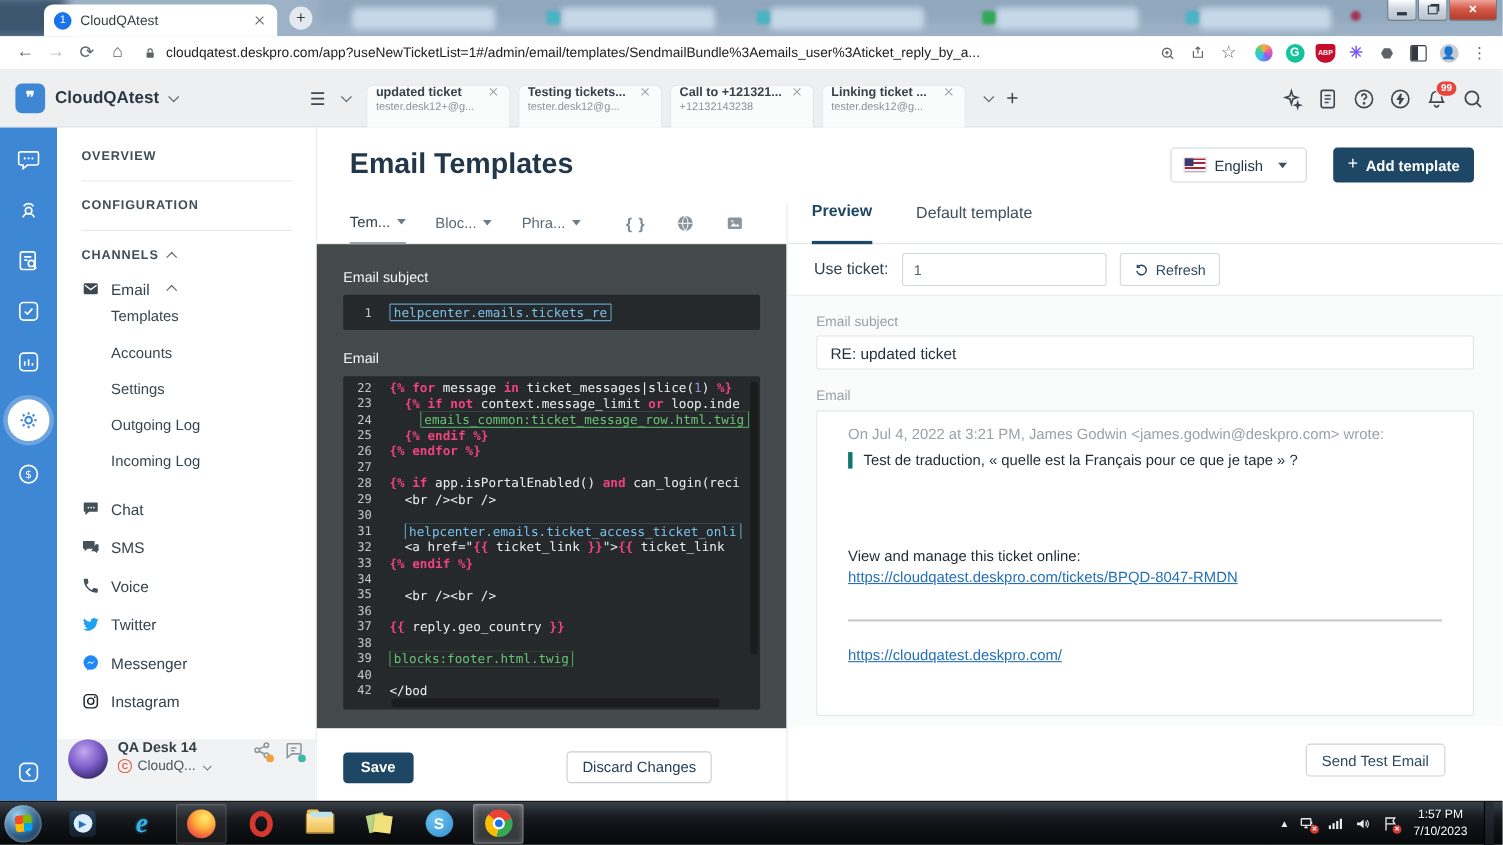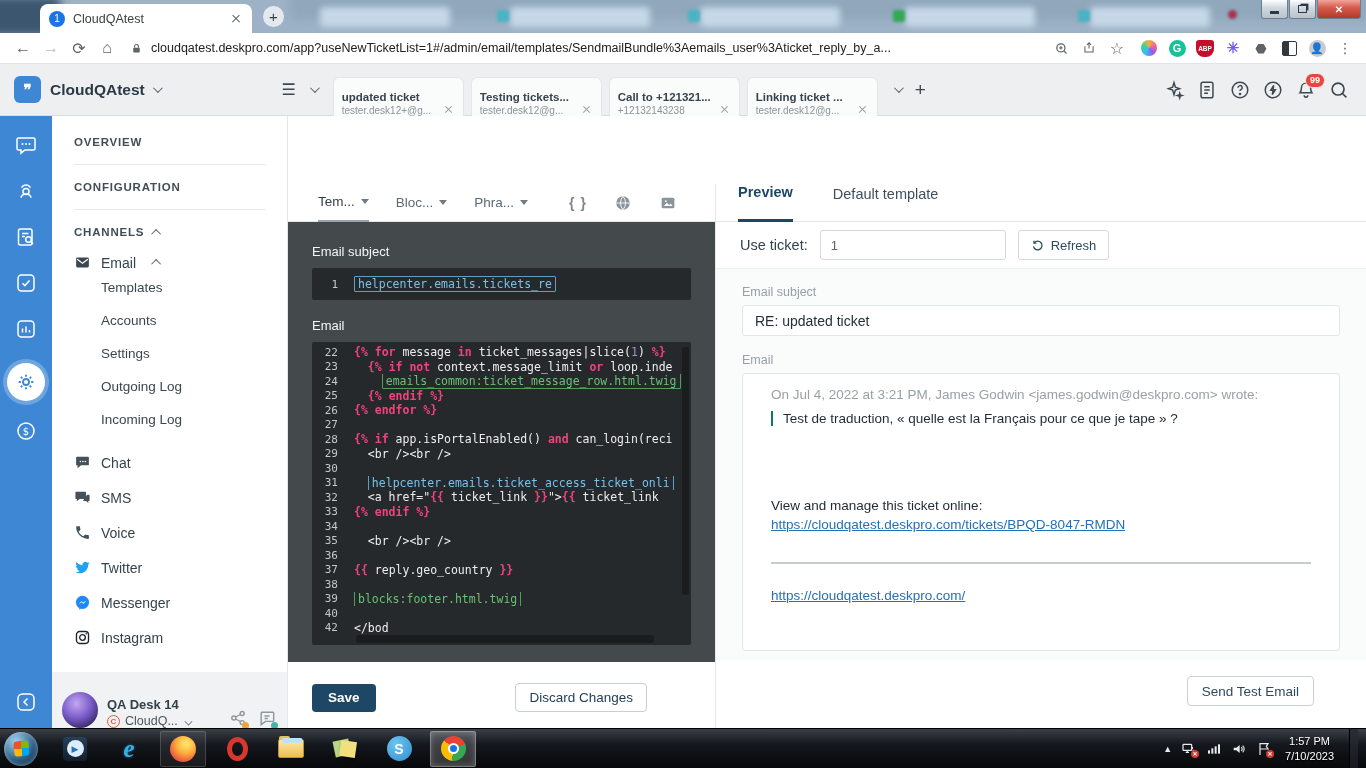--- a/index.html
+++ b/index.html
@@ -43,21 +43,21 @@
 
   
   #appheader{position:absolute;left:0;top:64px;width:1366px;height:52px;background:#edeff1;border-bottom:1px solid #d9dcdf;display:flex;align-items:center}
   #dp-logo{width:27px;height:27px;border-radius:6px;background:#3e87d4;margin-left:14px;color:#fff;display:grid;place-items:center;font-size:15px;font-weight:700;font-family:"Liberation Serif",serif}
   #brand{font-size:15.5px;font-weight:700;color:#2b3a46;margin-left:9px}
   .chev{width:7px;height:7px;border-right:1.6px solid #59646d;border-bottom:1.6px solid #59646d;transform:rotate(45deg) translateY(-2px);display:inline-block;margin-left:8px}
   .chev.up{transform:rotate(-135deg) translateY(-2px)}
   #list-ico{margin-left:118px;width:22px;height:22px;display:grid;place-items:center;color:#3d4850;font-size:16px}
   #tabs-chev{margin-left:10px}
   #ticket-tabs{display:flex;align-items:flex-end;height:52px;margin-left:16px;gap:7px}
-  .ticket-tab{width:131px;height:39px;background:#fafbfb;border:1px solid #e3e6e8;border-bottom:none;border-radius:6px 6px 0 0;display:flex;align-items:flex-end;padding:0 8px;gap:4px}
+  .ticket-tab{width:131px;height:39px;background:#fafbfb;border:1px solid #e3e6e8;border-bottom:none;border-radius:6px 6px 0 0;display:flex;align-items:flex-start;padding:0 8px;gap:4px}
   .tt-text{flex:1;overflow:hidden}
   .tt-title{font-size:11.5px;font-weight:700;color:#37434c;white-space:nowrap;overflow:hidden}
   .tt-sub{font-size:10px;color:#8b949a;white-space:nowrap;overflow:hidden;margin-top:2px}
   .tt-close{position:relative;width:12px;height:12px;flex:none}
   .tt-close::before,.tt-close::after{content:"";position:absolute;left:1px;top:5.3px;width:9px;height:1.3px;background:#9aa2a8}
   .tt-close::before{transform:rotate(45deg)}.tt-close::after{transform:rotate(-45deg)}
   #tab-plus{margin-left:14px;color:#3d4850;font-size:19px}
   #tab-plus::before{content:"+"}
   #hdr-icons{margin-left:auto;display:flex;align-items:center;gap:11px;padding-right:16px}
   .hico{width:22px;height:22px;position:relative}
@@ -76,21 +76,21 @@
   #nav{position:absolute;left:52px;top:116px;width:236px;height:612px;background:#fff;border-right:1px solid #e4e7e9;overflow:hidden}
   #nav-inner{padding:20px 0 0 22px}
   .sec{font-size:11.5px;font-weight:700;color:#414e58;letter-spacing:.8px}
   .nav-div{width:192px;height:1px;background:#e6e9eb;margin:16px 0}
   #channels-row{display:flex;align-items:center}
   .nav-row{display:flex;align-items:center;margin-top:16px;gap:10px}
   .nav-row .lbl{font-size:14px;color:#36434c}
   .cico{width:17px;height:17px;flex:none}
   .cico svg{width:17px;height:17px}
   .nav-child{font-size:13.5px;color:#3a4750;margin:0 0 0 27px;line-height:33px}
-  #user-foot{position:absolute;left:0;bottom:0;width:235px;height:56px;background:#f1f2f3;display:flex;align-items:flex-end;padding:0 10px;gap:9px}
+  #user-foot{position:absolute;left:0;bottom:0;width:235px;height:56px;background:#f1f2f3;display:flex;align-items:flex-start;padding:0 10px;gap:9px}
   #user-avatar{width:36px;height:36px;border-radius:50%;background:radial-gradient(circle at 40% 32%,#c4a7f0,#7b5cc9 45%,#2c2156 85%);flex:none}
   #user-name{font-size:13px;font-weight:700;color:#33404a}
   #user-org-row{display:flex;align-items:center;gap:5px;margin-top:2px}
   #c-badge{width:13px;height:13px;border-radius:50%;border:1.4px solid #e05a3a;color:#e05a3a;font-size:8px;font-weight:700;display:grid;place-items:center}
   #user-org{font-size:12.5px;color:#4a565f}
   .foot-ico{position:relative;width:20px;height:20px;color:#8d979e}
   .foot-ico svg{width:20px;height:20px}
   .dot{position:absolute;width:7px;height:7px;border-radius:50%;right:-1px;bottom:-1px}
   .dot.orange{background:#f0a23c}.dot.teal{background:#3cb8a9}
 
@@ -142,21 +142,21 @@
   #pv-controls{height:46px;display:flex;align-items:center;padding-left:24px;gap:12px}
   #use-ticket-label{font-size:14.5px;color:#33424e}
   #use-ticket-input{width:186px;height:30px;border:1px solid #d3d8dc;border-radius:3px;font-size:13px;color:#5a646c;padding:0 10px;font-family:"Liberation Sans",sans-serif}
   #refresh-btn{height:30px;border:1px solid #d3d8dc;border-radius:3px;background:#fff;display:flex;align-items:center;gap:7px;padding:0 12px;font-size:13px;color:#2e4a5f}
   #refresh-btn svg{width:13px;height:13px}
   #pv-body{height:392px;background:#fafbfb;border-top:1px solid #eceff0;padding:16px 26px 0}
   .pv-label{font-size:12.5px;color:#98a0a5}
   #pv-subject{width:598px;height:31px;background:#fff;border:1px solid #e3e6e8;border-radius:3px;font-size:14px;color:#23313c;padding:0 12px;margin:6px 0 17px;font-family:"Liberation Sans",sans-serif}
   #pv-email-box{width:598px;height:278px;background:#fff;border:1px solid #e3e6e8;border-radius:3px;padding:13px 28px 0;overflow:hidden}
   #quote-header{font-size:13.5px;color:#9aa1a6}
-  #quote-body{margin-top:9px;border-left:2px solid #0f766e;padding-left:10px;font-size:13.5px;color:#1f2a33}
+  #quote-body{margin-top:9px;border-left:4px solid #0f766e;padding-left:10px;font-size:13.5px;color:#1f2a33}
   #manage-text{font-size:13.5px;color:#1f2a33;margin-top:72px}
   .pv-link{font-size:13.5px;color:#2470b8;text-decoration:underline;display:inline-block;margin-top:4px}
   #pv-hr{border:none;border-top:2px solid #c8cbcd;margin:29px 0 22px}
   #send-row{display:flex;justify-content:flex-end;padding:16px 52px 0 0}
   #send-btn{height:30px;border:1px solid #ccd1d5;border-radius:4px;background:#fff;color:#2e4a5f;font-size:13.5px;padding:0 14px;display:grid;place-items:center}
 
   
   #taskbar{position:absolute;left:0;bottom:0;width:1366px;height:40px;background:linear-gradient(#3a4048,#14171c 40%,#060809);display:flex;align-items:center;border-top:1px solid #000}
   #start-orb{width:34px;height:34px;border-radius:50%;margin:0 10px 0 4px;background:radial-gradient(circle at 35% 28%,#9fd4f2,#2e5e86 55%,#0b1c2c);display:grid;place-items:center;box-shadow:inset 0 0 4px rgba(255,255,255,.5)}
   #win-flag{width:15px;height:15px;border-radius:3px;transform:rotate(-6deg);background:conic-gradient(#7fba00 0 25%,#00a4ef 0 50%,#ffb900 0 75%,#f25022 0)}
@@ -525,20 +525,31 @@
         <svg viewBox="0 0 24 24" fill="none" stroke="#8d979e" stroke-width="1.7">
             <path d="M5 5h14a1 1 0 0 1 1 1v9a1 1 0 0 1-1 1h-9l-5 4V6a1 1 0 0 1 1-1z"></path>
             <path d="M9 9.5h6M9 12.5h4"></path>
           </svg>
         <span class="dot teal"></span>
       </span>
     </div>
   </div>
 
   <div id="main">
+    <div id="main-head">
+      <div id="page-title">Email Templates</div>
+      <div id="lang-select">
+        <span class="usflag"></span>
+        <span id="lang-label">English</span>
+        <span class="dd-caret"></span>
+      </div>
+      <div id="add-btn">
+          <span>Add template</span>
+        </div>
+    </div>
 
     <div id="leftcol">
       <div id="subtoolbar">
         <span class="ddtrig active">
             <span>Tem...</span>
             <span class="dd-caret"></span>
           </span>
         <span class="ddtrig">
             <span>Bloc...</span>
             <span class="dd-caret"></span>

